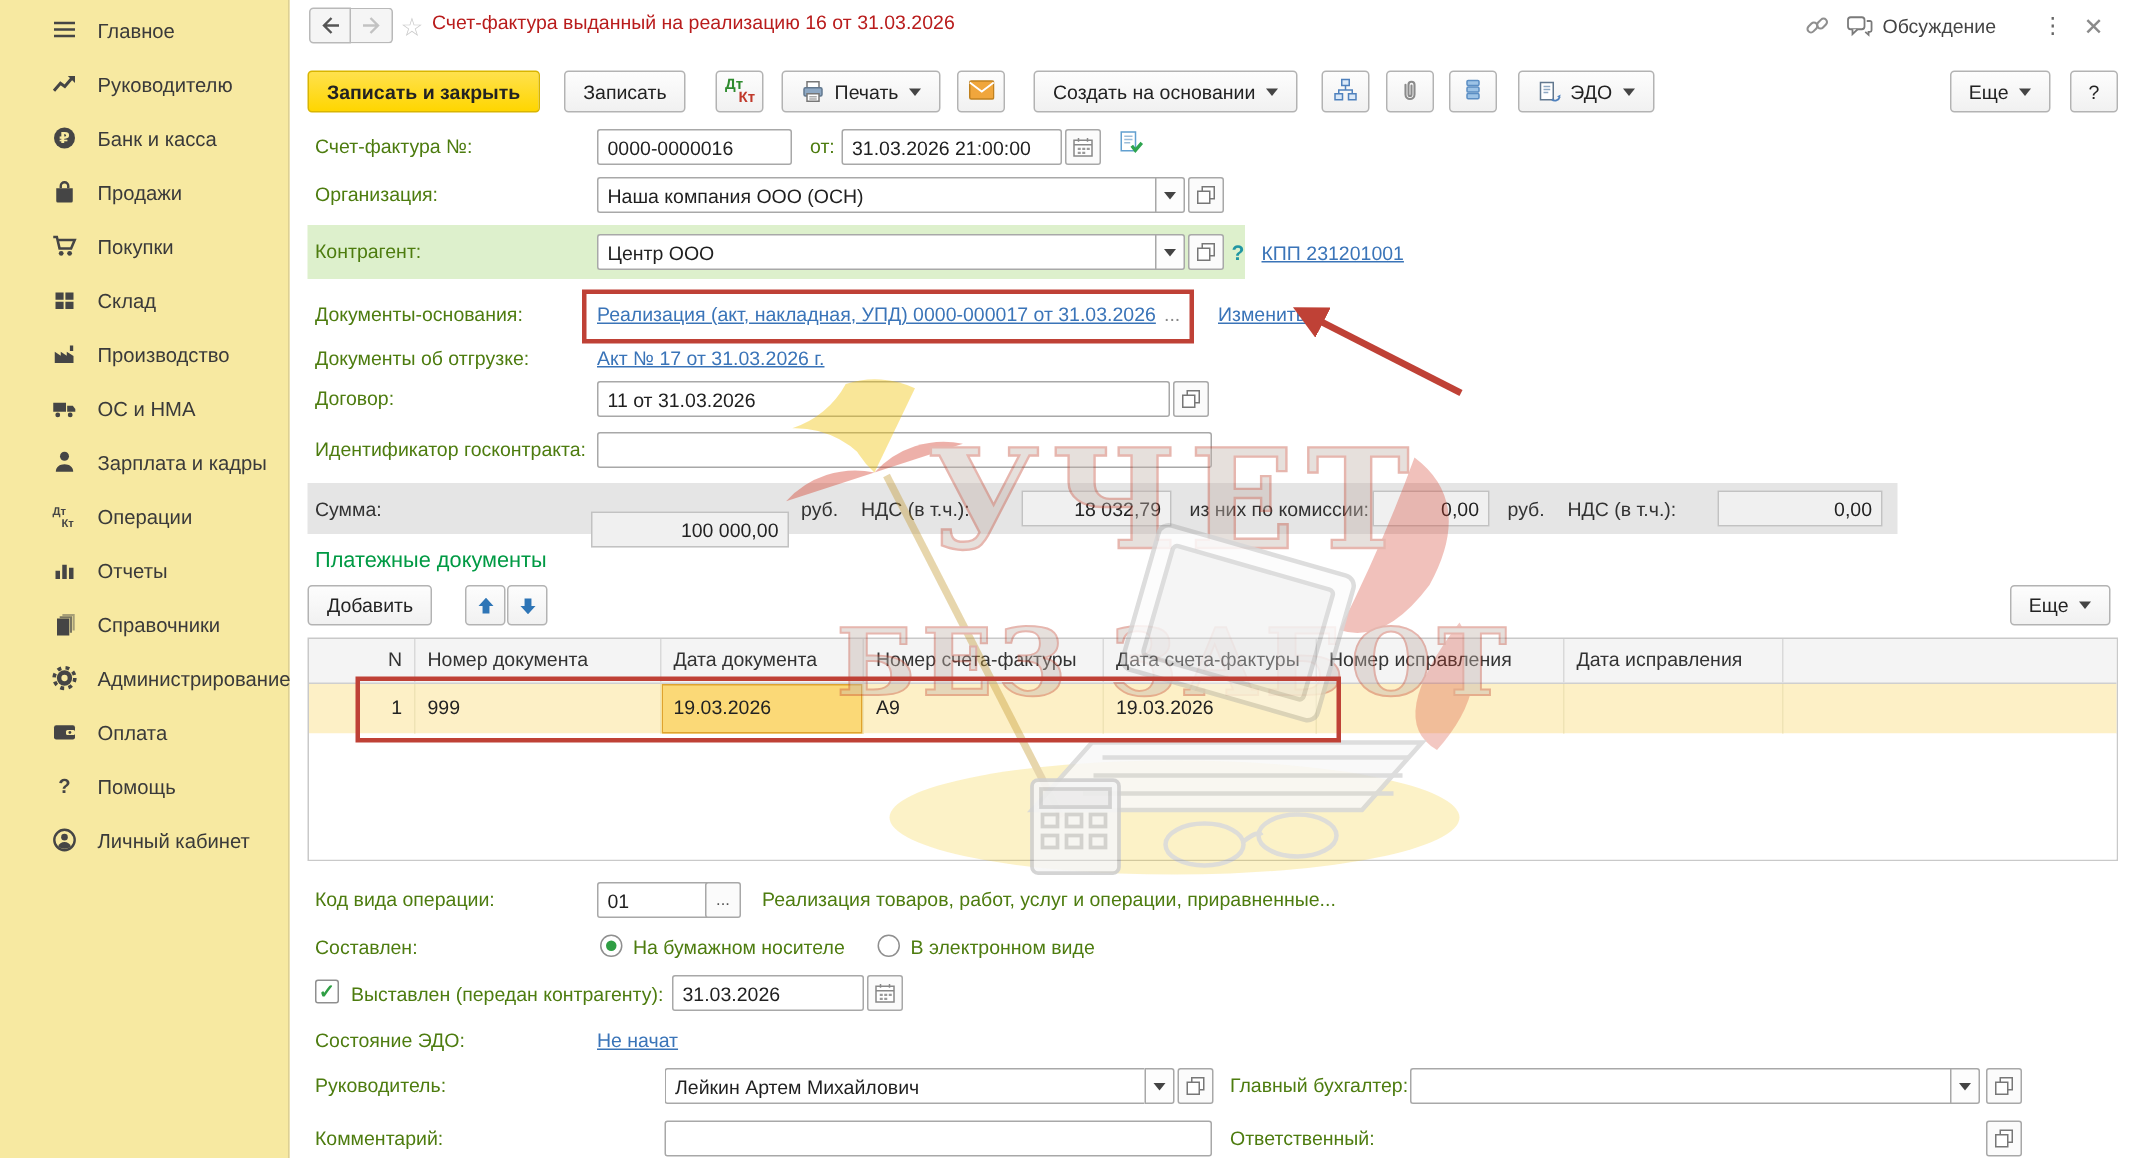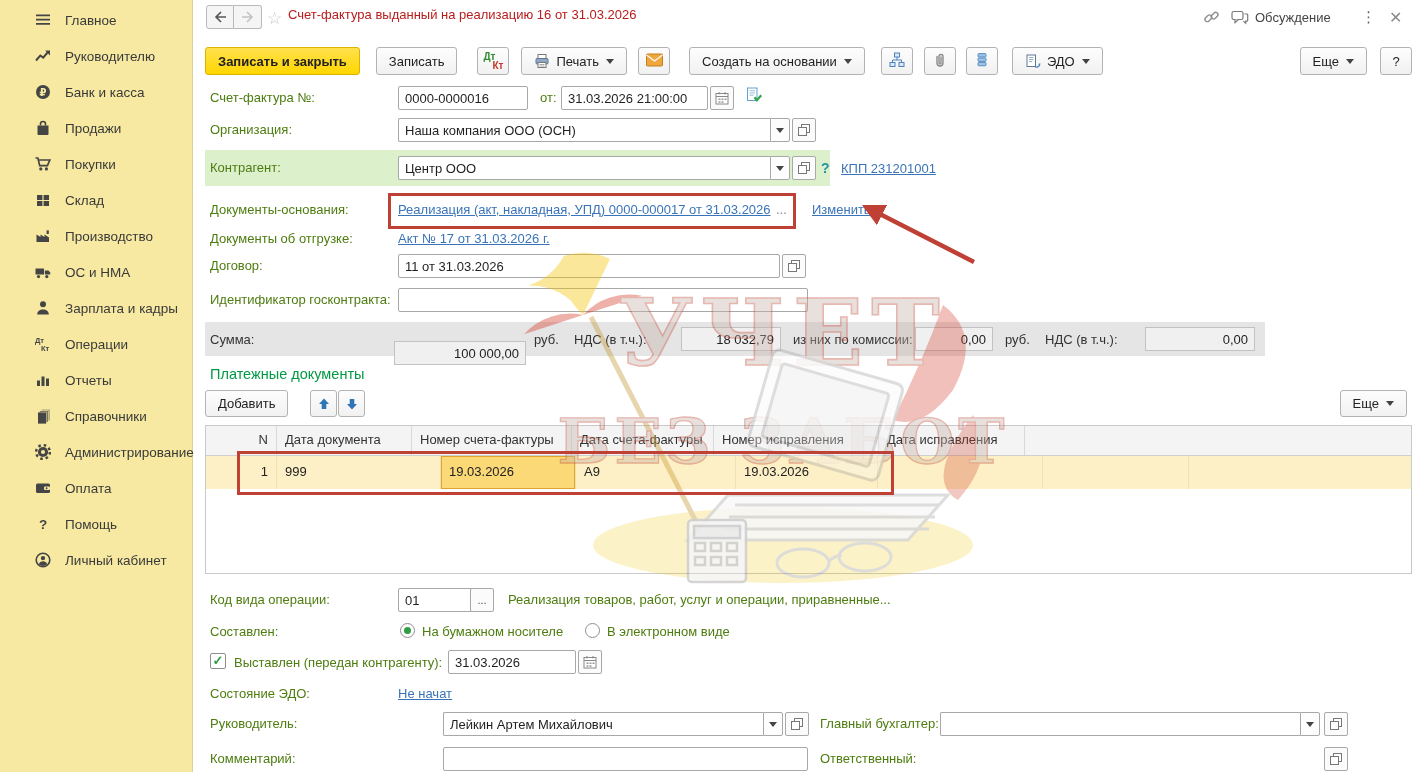--- a/index.html
+++ b/index.html
@@ -443,20 +443,21 @@
       </svg>
     </button>
   <button class="btn" style="position:absolute;top:390px;right:21px;height:27px;">
       <span>Еще</span>
       <span class="caret"></span>
     </button>
 
   <div class="ptable">
     <div class="thead">
       <div class="th c0">N</div>
+      <div class="th c1">Номер документа</div>
       <div class="th c2">Дата документа</div>
       <div class="th c3">Номер счета-фактуры</div>
       <div class="th c4">Дата счета-фактуры</div>
       <div class="th c5">Номер исправления</div>
       <div class="th c6">Дата исправления</div>
       <div class="th c7"></div>
     </div>
     <div class="trow">
       <div class="td c0">1</div>
       <div class="td c1">999</div>

